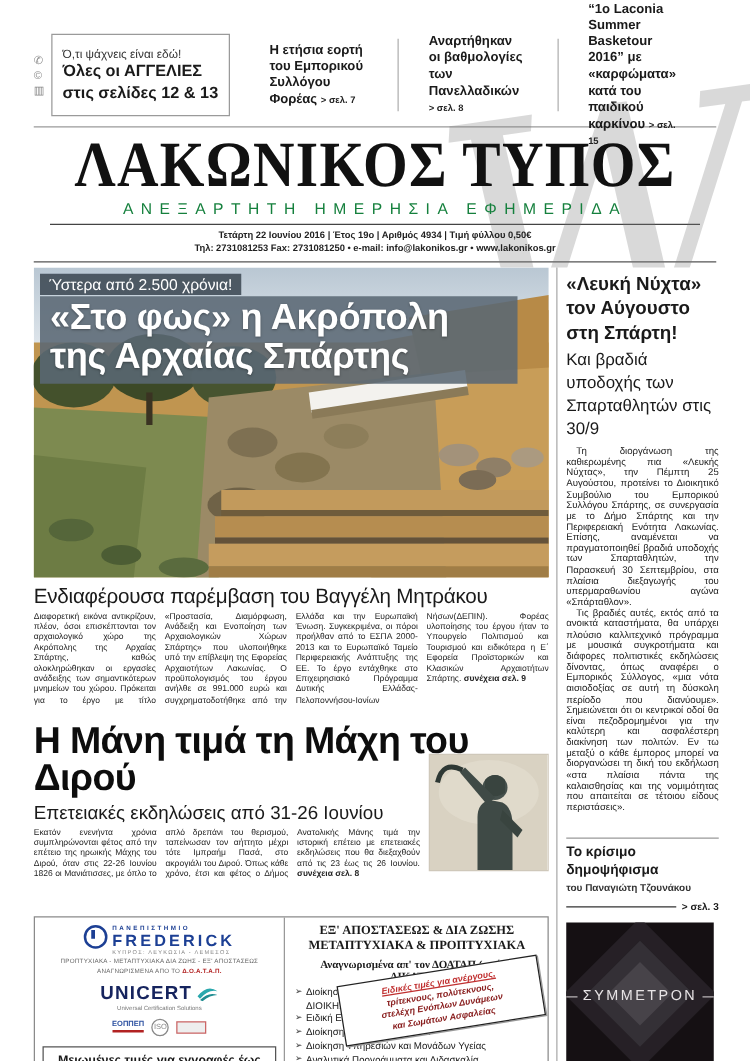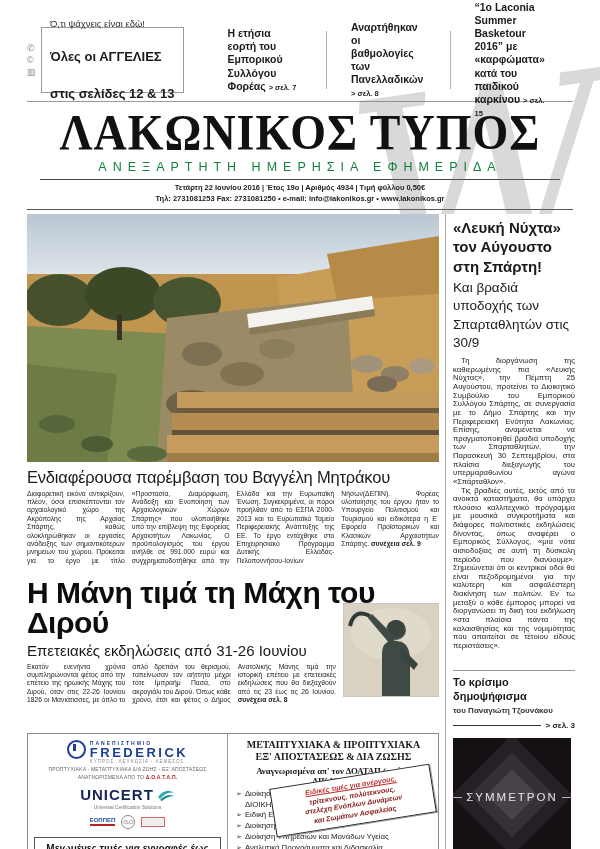--- a/index.html
+++ b/index.html
@@ -2,21 +2,21 @@
 <html lang="el"><head>
 <meta charset="utf-8">
 <style>
   html,body{margin:0;padding:0;background:#e9e9e9;}
   .page{position:relative;width:600px;height:849px;margin:0 auto;background:#fff;
         font-family:"Liberation Sans",sans-serif;color:#1a1a1a;overflow:hidden;}
 
   
   .top-strip{position:relative;display:flex;align-items:stretch;margin:27px 27px 0 27px;height:66px;z-index:2;}
   .side-icons{display:flex;flex-direction:column;justify-content:center;gap:3px;width:14px;color:#8a8a8a;font-size:9px;line-height:1;}
-  .cl-box{border:1px solid #9a9a9a;padding:4px 8px;margin-right:20px;display:flex;flex-direction:column;justify-content:center;min-width:118px;gap:20px;}
+  .cl-box{border:1px solid #9a9a9a;padding:4px 8px;margin-right:8px;display:flex;flex-direction:column;justify-content:center;min-width:118px;}
   .cl-box .l1{font-size:9.5px;color:#333;}
   .cl-box .l2,.cl-box .l3{font-size:13px;font-weight:bold;line-height:1.25;}
   .teaser{flex:1;display:flex;flex-direction:column;justify-content:center;font-size:10.5px;font-weight:bold;line-height:1.25;padding:0 24px;}
   .t-div{width:1px;background:#b0b0b0;margin:4px 0;}
   .pageref{font-size:7.5px;font-weight:bold;color:#222;}
 
   .hr-top{border:0;border-top:1px solid #9a9a9a;margin:8px 27px 0 27px;}
 
   
   .masthead{position:relative;text-align:center;z-index:1;}
@@ -190,20 +190,27 @@
           <rect x="140" y="221" width="272" height="18" fill="#c59c5e"></rect>
           <rect x="140" y="239" width="272" height="9" fill="#a07d46"></rect>
           <ellipse cx="340" cy="150" rx="16" ry="9" fill="#a3927a"></ellipse>
           <ellipse cx="368" cy="160" rx="14" ry="8" fill="#8f7f67"></ellipse>
           <ellipse cx="395" cy="152" rx="13" ry="8" fill="#ab9a80"></ellipse>
           <ellipse cx="355" cy="170" rx="15" ry="8" fill="#7b6c55"></ellipse>
           <ellipse cx="30" cy="210" rx="18" ry="9" fill="#55663a"></ellipse>
           <ellipse cx="70" cy="230" rx="16" ry="8" fill="#4c5d34"></ellipse>
           <ellipse cx="120" cy="240" rx="20" ry="8" fill="#5a6b3e"></ellipse>
         </svg>
+        <div class="overlay">
+          <div class="kicker">Ύστερα από 2.500 χρόνια!</div>
+          <div class="headline-box">
+            <div class="h1">«Στο φως» η Ακρόπολη</div>
+            <div class="h2">της Αρχαίας Σπάρτης</div>
+          </div>
+        </div>
       </div>
 
       <div class="lead-subhead">Ενδιαφέρουσα παρέμβαση του Βαγγέλη Μητράκου</div>
       <div class="body4">
         <span>Διαφορετική εικόνα αντικρίζουν, πλέον, όσοι επισκέπτονται τον αρχαιολογικό χώρο της Ακρόπολης της Αρχαίας Σπάρτης, καθώς ολοκληρώθηκαν οι εργασίες ανάδειξης των σημαντικότερων μνημείων του χώρου. Πρόκειται για το έργο με τίτλο «Προστασία, Διαμόρφωση, Ανάδειξη και Ενοποίηση των Αρχαιολογικών Χώρων Σπάρτης» που υλοποιήθηκε υπό την επίβλεψη της Εφορείας Αρχαιοτήτων Λακωνίας. Ο προϋπολογισμός του έργου ανήλθε σε 991.000 ευρώ και συγχρηματοδοτήθηκε από την Ελλάδα και την Ευρωπαϊκή Ένωση. Συγκεκριμένα, οι πόροι προήλθαν από το ΕΣΠΑ 2000-2013 και το Ευρωπαϊκό Ταμείο Περιφερειακής Ανάπτυξης της ΕΕ. Το έργο εντάχθηκε στο Επιχειρησιακό Πρόγραμμα Δυτικής Ελλάδας-Πελοποννήσου-Ιονίων Νήσων(ΔΕΠΙΝ). Φορέας υλοποίησης του έργου ήταν το Υπουργείο Πολιτισμού και Τουρισμού και ειδικότερα η Ε΄ Εφορεία Προϊστορικών και Κλασικών Αρχαιοτήτων Σπάρτης.</span>
         <span class="more">συνέχεια σελ. 9</span>
       </div>
 
       <div>
         <div class="mani-headline">Η Μάνη τιμά τη Μάχη του Διρού</div>
@@ -250,22 +257,22 @@
           <div class="unicert-sub">Universal Certification Solutions</div>
           <div class="certs">
             <span class="cert1">ΕΟΠΠΕΠ</span>
             <span class="cert2">ISO</span>
             <span class="cert3"></span>
           </div>
           <div class="promo-box">Μειωμένες τιμές για εγγραφές έως 30 Ιουνίου</div>
         </div>
 
         <div class="ad-right">
+          <div class="ad-title">ΕΞ' ΑΠΟΣΤΑΣΕΩΣ &amp; ΔΙΑ ΖΩΣΗΣ</div>
           <div class="ad-title">ΜΕΤΑΠΤΥΧΙΑΚΑ &amp; ΠΡΟΠΤΥΧΙΑΚΑ</div>
-          <div class="ad-title">ΕΞ' ΑΠΟΣΤΑΣΕΩΣ &amp; ΔΙΑ ΖΩΣΗΣ</div>
           <div class="ad-recognized">Αναγνωρισμένα απ' τον ΔΟΑΤΑΠ (πρώην ΔΙΚΑΤΣΑ)</div>
           <div class="prog-list">
             <div class="prog-item">
                 <span class="mk">➢</span>
                 <span>Διοίκηση Επιχειρήσεων (ΜΒΑ) – ΔΗΜΟΣΙΑ ΔΙΟΙΚΗΣΗ</span>
               </div>
             <div class="prog-item">
                 <span class="mk">➢</span>
                 <span>Ειδική Εκπαίδευση (ΔΙΔΑΚΤΙΚΗ ΕΠΑΡΚΕΙΑ)</span>
               </div>

